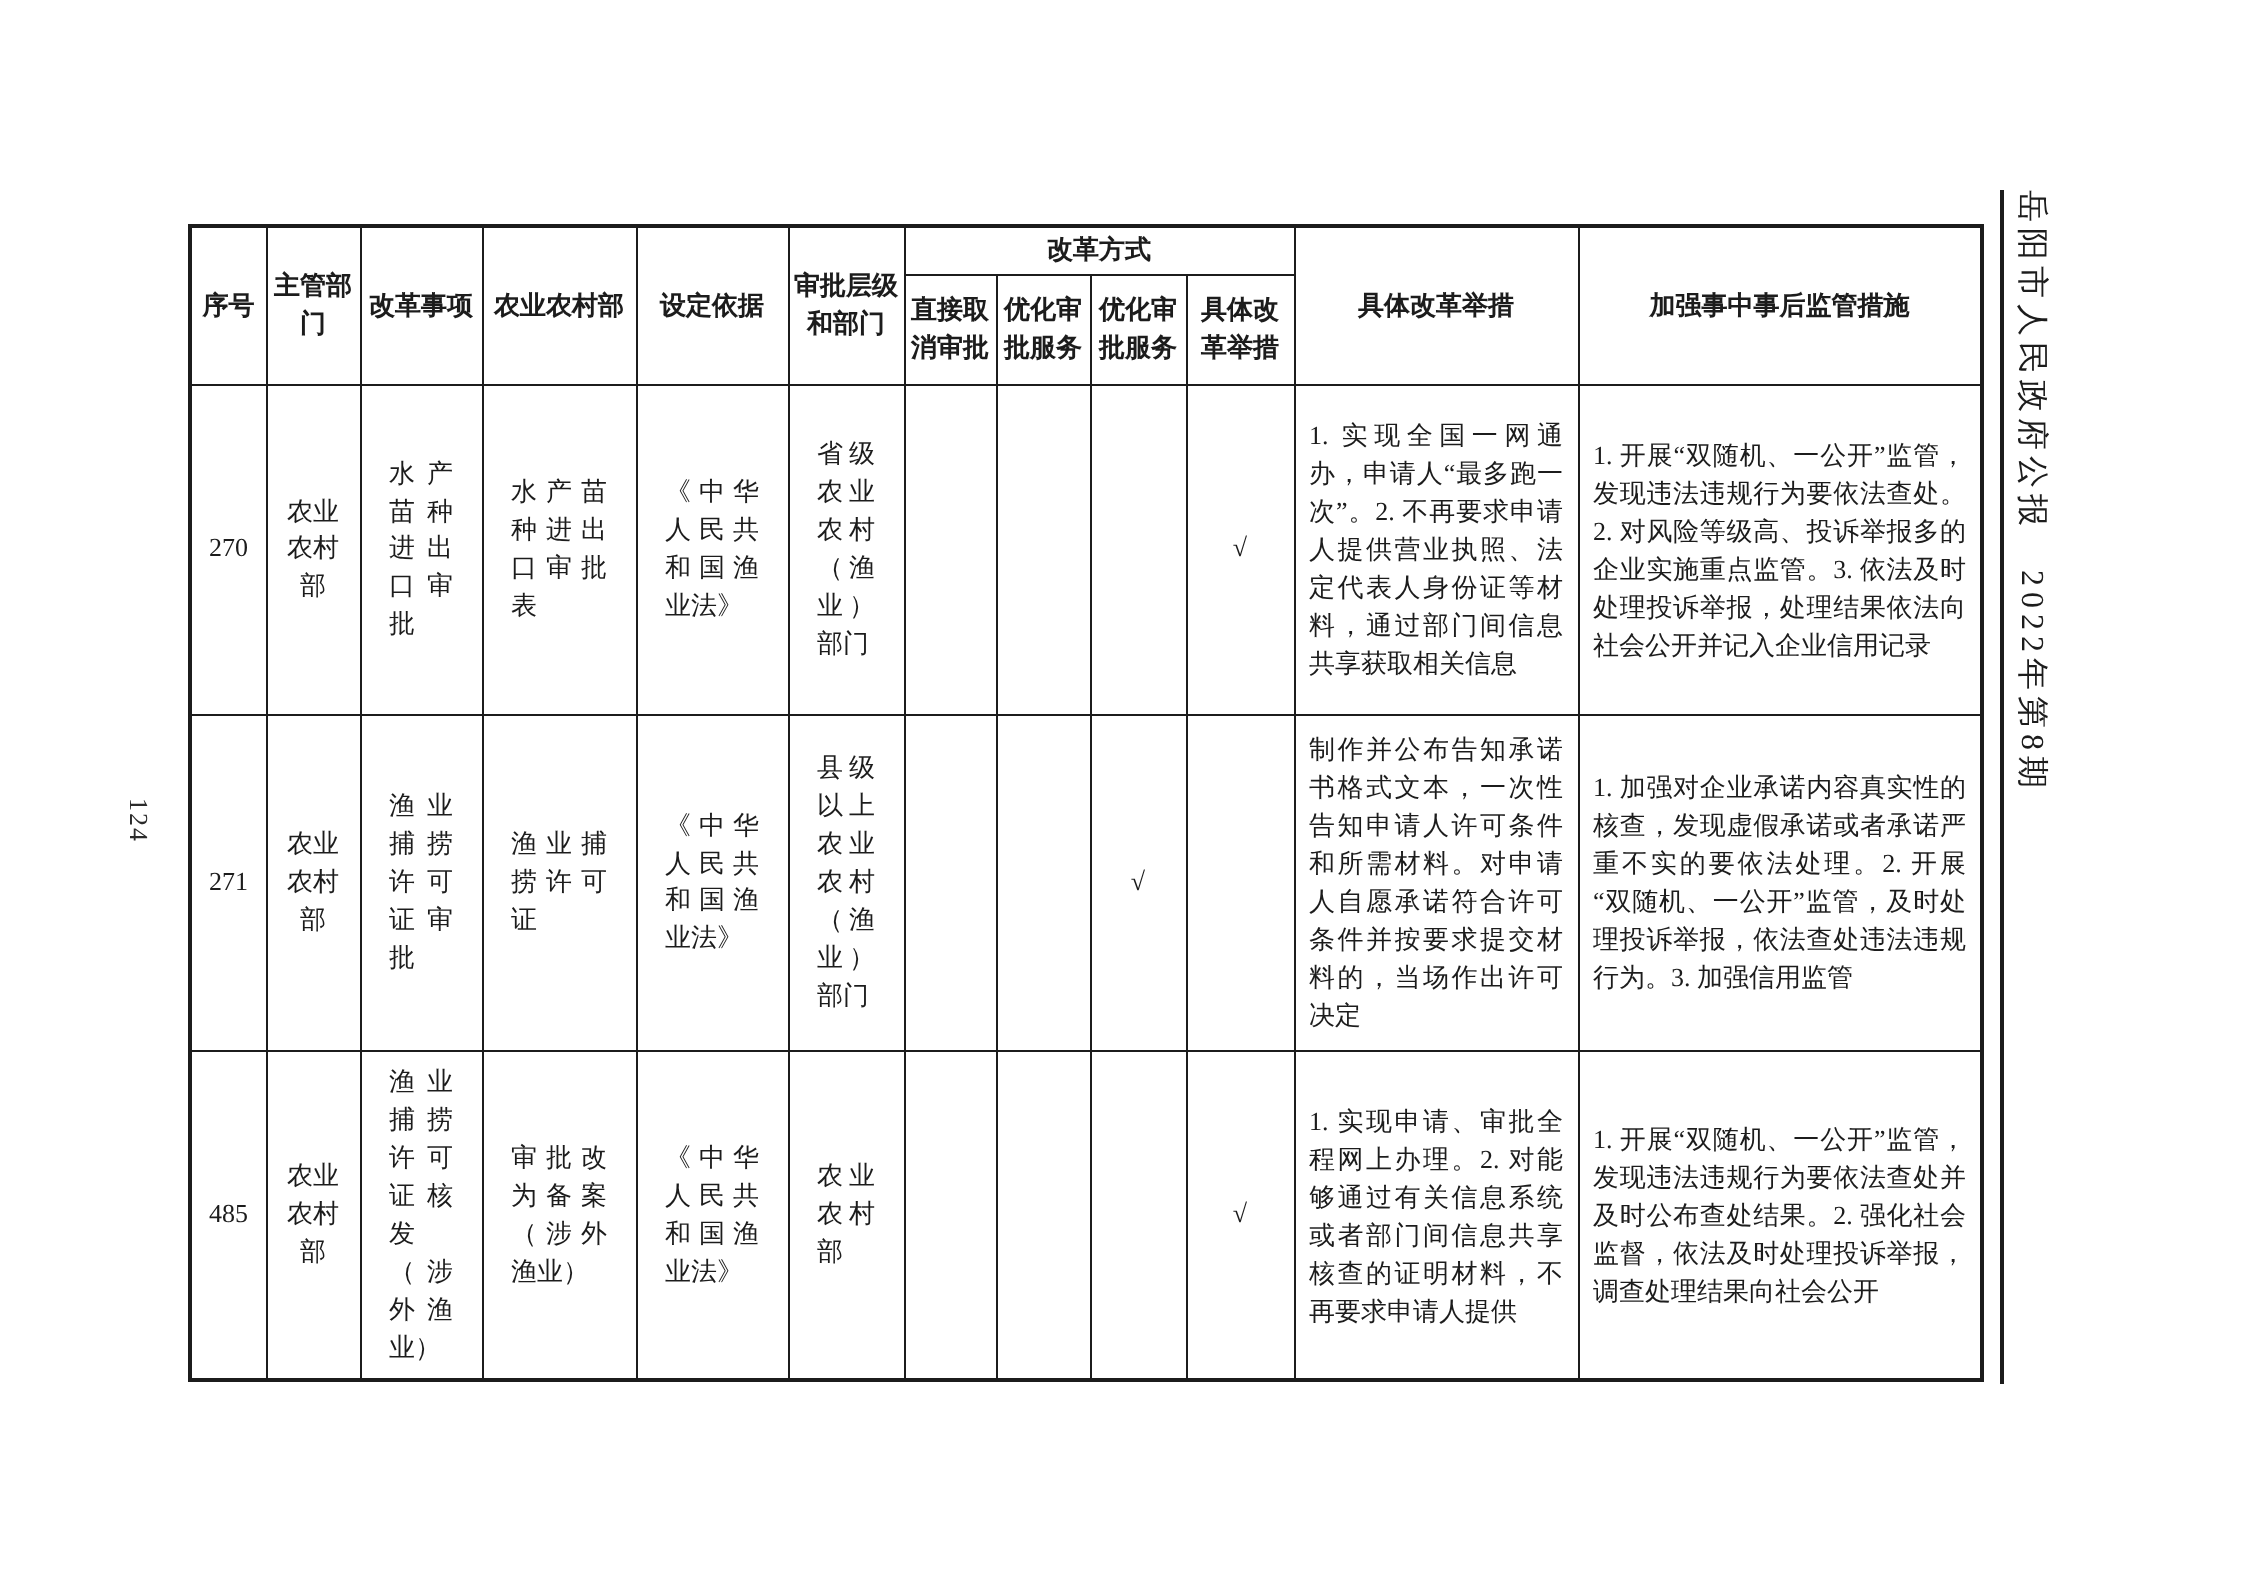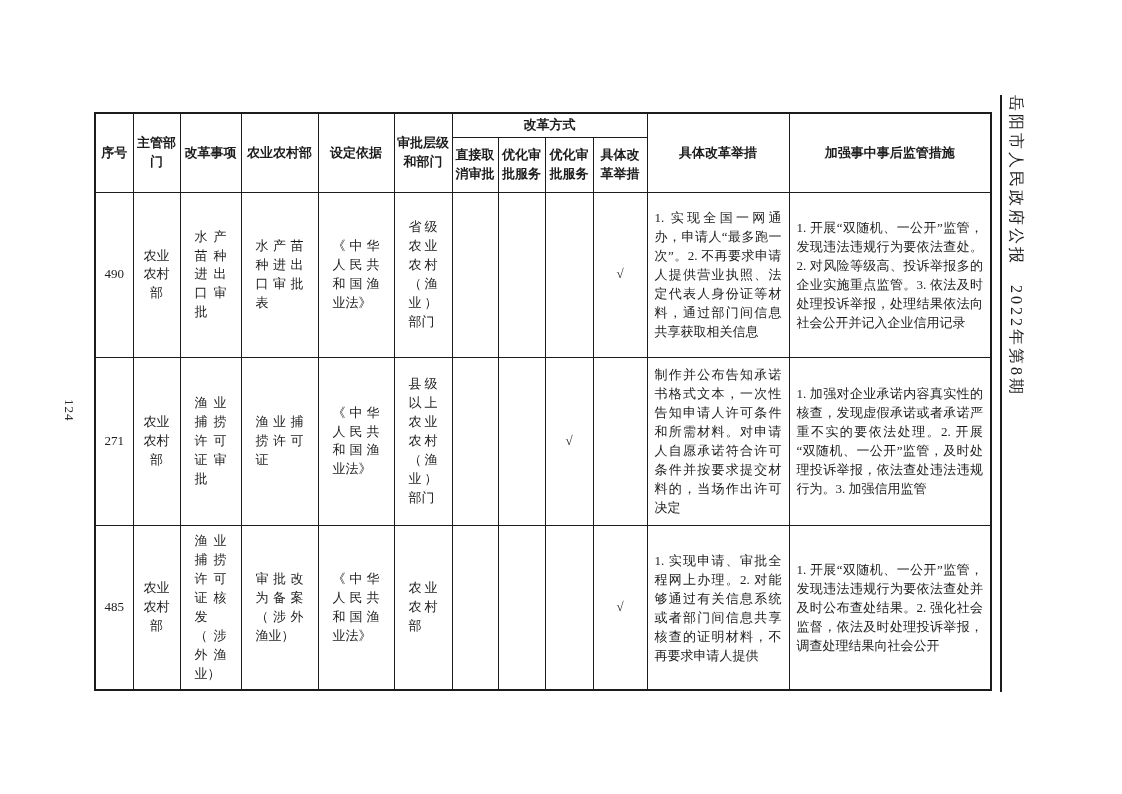--- a/index.html
+++ b/index.html
@@ -126,21 +126,21 @@
       </tr>
       <tr class="h-sub">
         <th>直接取消审批</th>
         <th>优化审批服务</th>
         <th>优化审批服务</th>
         <th>具体改革举措</th>
       </tr>
     </thead>
     <tbody>
       <tr class="r-270">
-        <td class="center">490</td>
+        <td class="center">270</td>
         <td class="center">农业农村部</td>
         <td class="just">水产苗种进出口审批</td>
         <td class="just">水产苗种进出口审批表</td>
         <td class="just">《中华人民共和国渔业法》</td>
         <td class="just">省级农业农村（渔业）部门</td>
         <td class="mode"></td>
         <td class="mode"></td>
         <td class="mode"></td>
         <td class="mode">√</td>
         <td class="long">1. 实现全国一网通办，申请人“最多跑一次”。2. 不再要求申请人提供营业执照、法定代表人身份证等材料，通过部门间信息共享获取相关信息</td>

